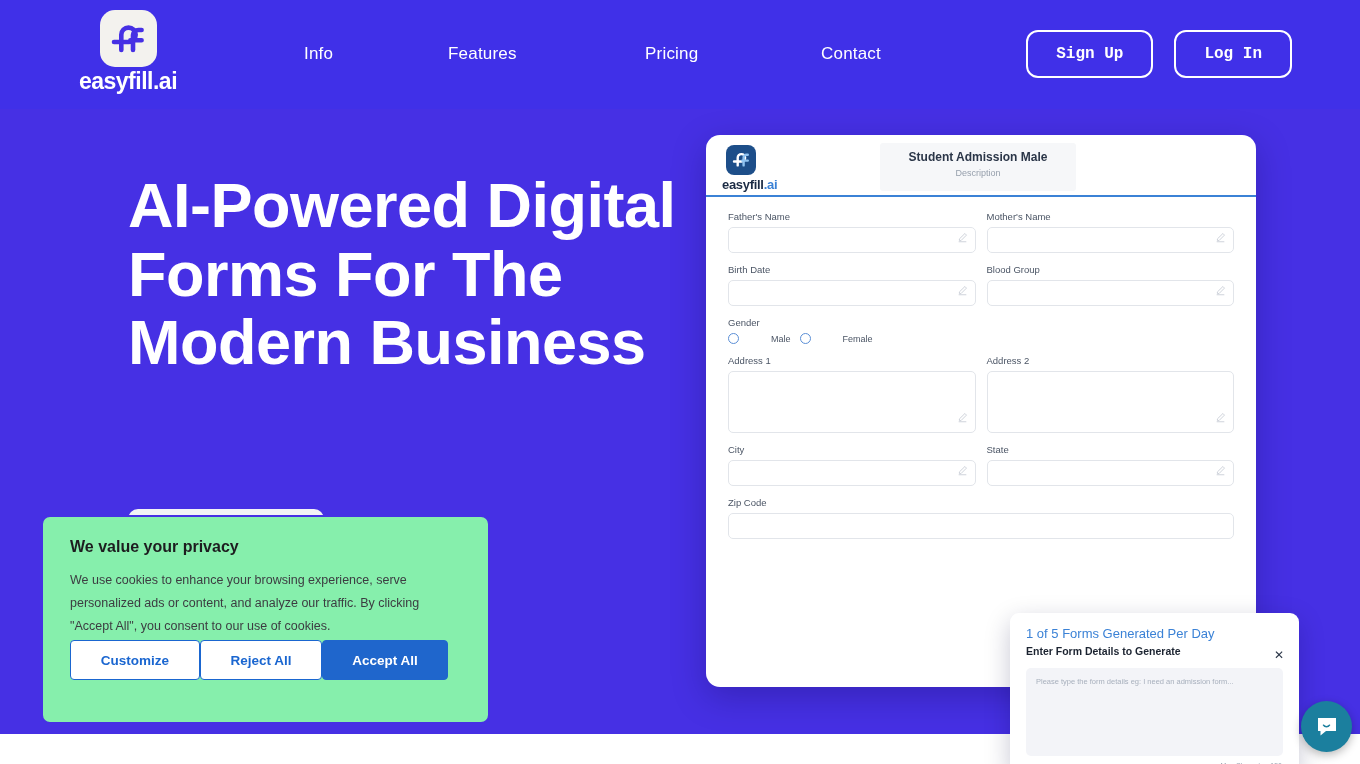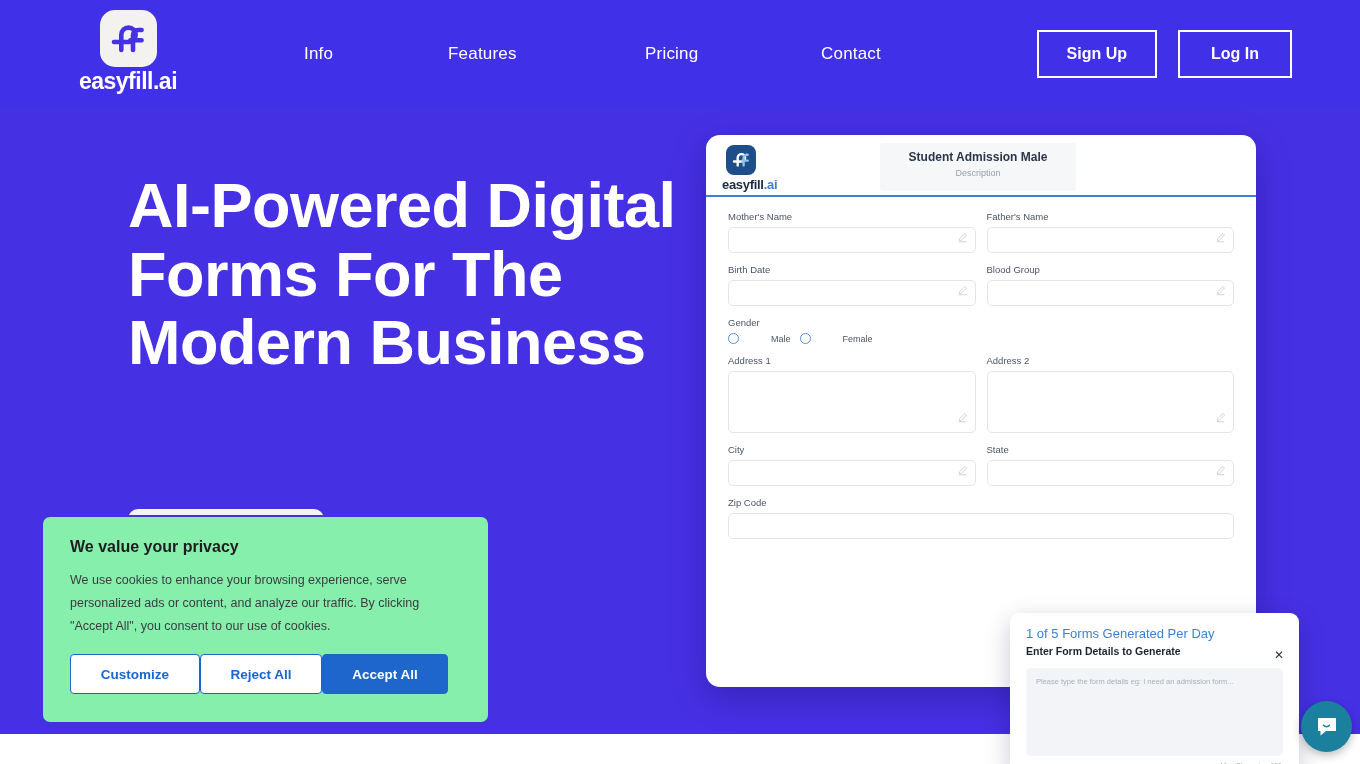--- a/index.html
+++ b/index.html
@@ -38,23 +38,23 @@
     color: #ffffff; font-size: 17px; font-weight: 400; text-decoration: none;
     letter-spacing: 0.2px; cursor: pointer; white-space: nowrap;
   }
   .nav-item.n1 { position: absolute; left: 4px;   top: 44px; }
   .nav-item.n2 { position: absolute; left: 148px; top: 44px; }
   .nav-item.n3 { position: absolute; left: 345px; top: 44px; }
   .nav-item.n4 { position: absolute; left: 521px; top: 44px; }
 
   .auth { position: absolute; right: 68px; top: 30px; display: flex; gap: 21px; }
   .auth-btn {
-    min-width: 114px; height: 48px; border: 2px solid #ffffff; border-radius: 0;
+    min-width: 114px; height: 48px; border: 2px solid #ffffff; border-radius: 12px;
     background: transparent; color: #ffffff; font-size: 16px; font-weight: 700;
-    font-family: Liberation Sans, sans-serif;
+    font-family: Liberation Mono, monospace;
     display: flex; align-items: center; justify-content: center; cursor: pointer;
     padding: 0 28px;
   }
 
   
   .hero {
     position: absolute; left: 0; top: 109px; width: 1360px; height: 625px;
     background: #4630e4;
     z-index: 10;
   }
@@ -139,21 +139,21 @@
   
   .cookie {
     position: absolute; left: 41px; top: 515px; width: 449px; height: 209px;
     background: #86efac; border: 2px solid #4630e4; border-radius: 9px;
     z-index: 40; padding: 21px 27px 0 27px;
   }
   .cookie-title { font-size: 16px; font-weight: 700; color: #1d1d1f; }
   .cookie-text {
     margin-top: 13px; font-size: 12.5px; line-height: 1.85; color: #3c3c41;
   }
-  .cookie-actions { display: flex; margin-top: 16px; }
+  .cookie-actions { display: flex; margin-top: 2px; }
   .ck-btn {
     height: 40px; border-radius: 4px; font-size: 13.5px; font-weight: 600;
     font-family: "Liberation Sans", sans-serif; cursor: pointer;
     display: flex; align-items: center; justify-content: center;
   }
   .ck-outline { background: #fff; border: 1.5px solid #1a66d0; color: #1a66d0; }
   .ck-solid  { background: #1f66cc; border: 1.5px solid #1f66cc; color: #ffffff; }
   .ck-w1 { width: 130px; } .ck-w2 { width: 122px; } .ck-w3 { width: 126px; }
 
   
@@ -203,32 +203,32 @@
         <div class="mock-title">Student Admission Male</div>
         <div class="mock-desc">Description</div>
       </div>
     </div>
 
     <div class="mock-body">
 
 
       <div class="fgrid fblock">
         <div>
+          <label class="flabel">Father's Name</label>
+          <div class="finput">
+            <span class="pencil">
+              <svg width="11" height="11" viewBox="0 0 16 16">
+                  <path d="M11.5 2.2l2.3 2.3-8 8H3.5V10z" fill="none" stroke="#c9ced6" stroke-width="1.3" stroke-linejoin="round"></path>
+                  <path d="M3 14.2h10" stroke="#c9ced6" stroke-width="1.3" stroke-linecap="round"></path>
+                </svg>
+            </span>
+          </div>
+        </div>
+        <div>
           <label class="flabel">Mother's Name</label>
-          <div class="finput">
-            <span class="pencil">
-              <svg width="11" height="11" viewBox="0 0 16 16">
-                  <path d="M11.5 2.2l2.3 2.3-8 8H3.5V10z" fill="none" stroke="#c9ced6" stroke-width="1.3" stroke-linejoin="round"></path>
-                  <path d="M3 14.2h10" stroke="#c9ced6" stroke-width="1.3" stroke-linecap="round"></path>
-                </svg>
-            </span>
-          </div>
-        </div>
-        <div>
-          <label class="flabel">Father's Name</label>
           <div class="finput">
             <span class="pencil">
               <svg width="11" height="11" viewBox="0 0 16 16">
                   <path d="M11.5 2.2l2.3 2.3-8 8H3.5V10z" fill="none" stroke="#c9ced6" stroke-width="1.3" stroke-linejoin="round"></path>
                   <path d="M3 14.2h10" stroke="#c9ced6" stroke-width="1.3" stroke-linecap="round"></path>
                 </svg>
             </span>
           </div>
         </div>
       </div>

